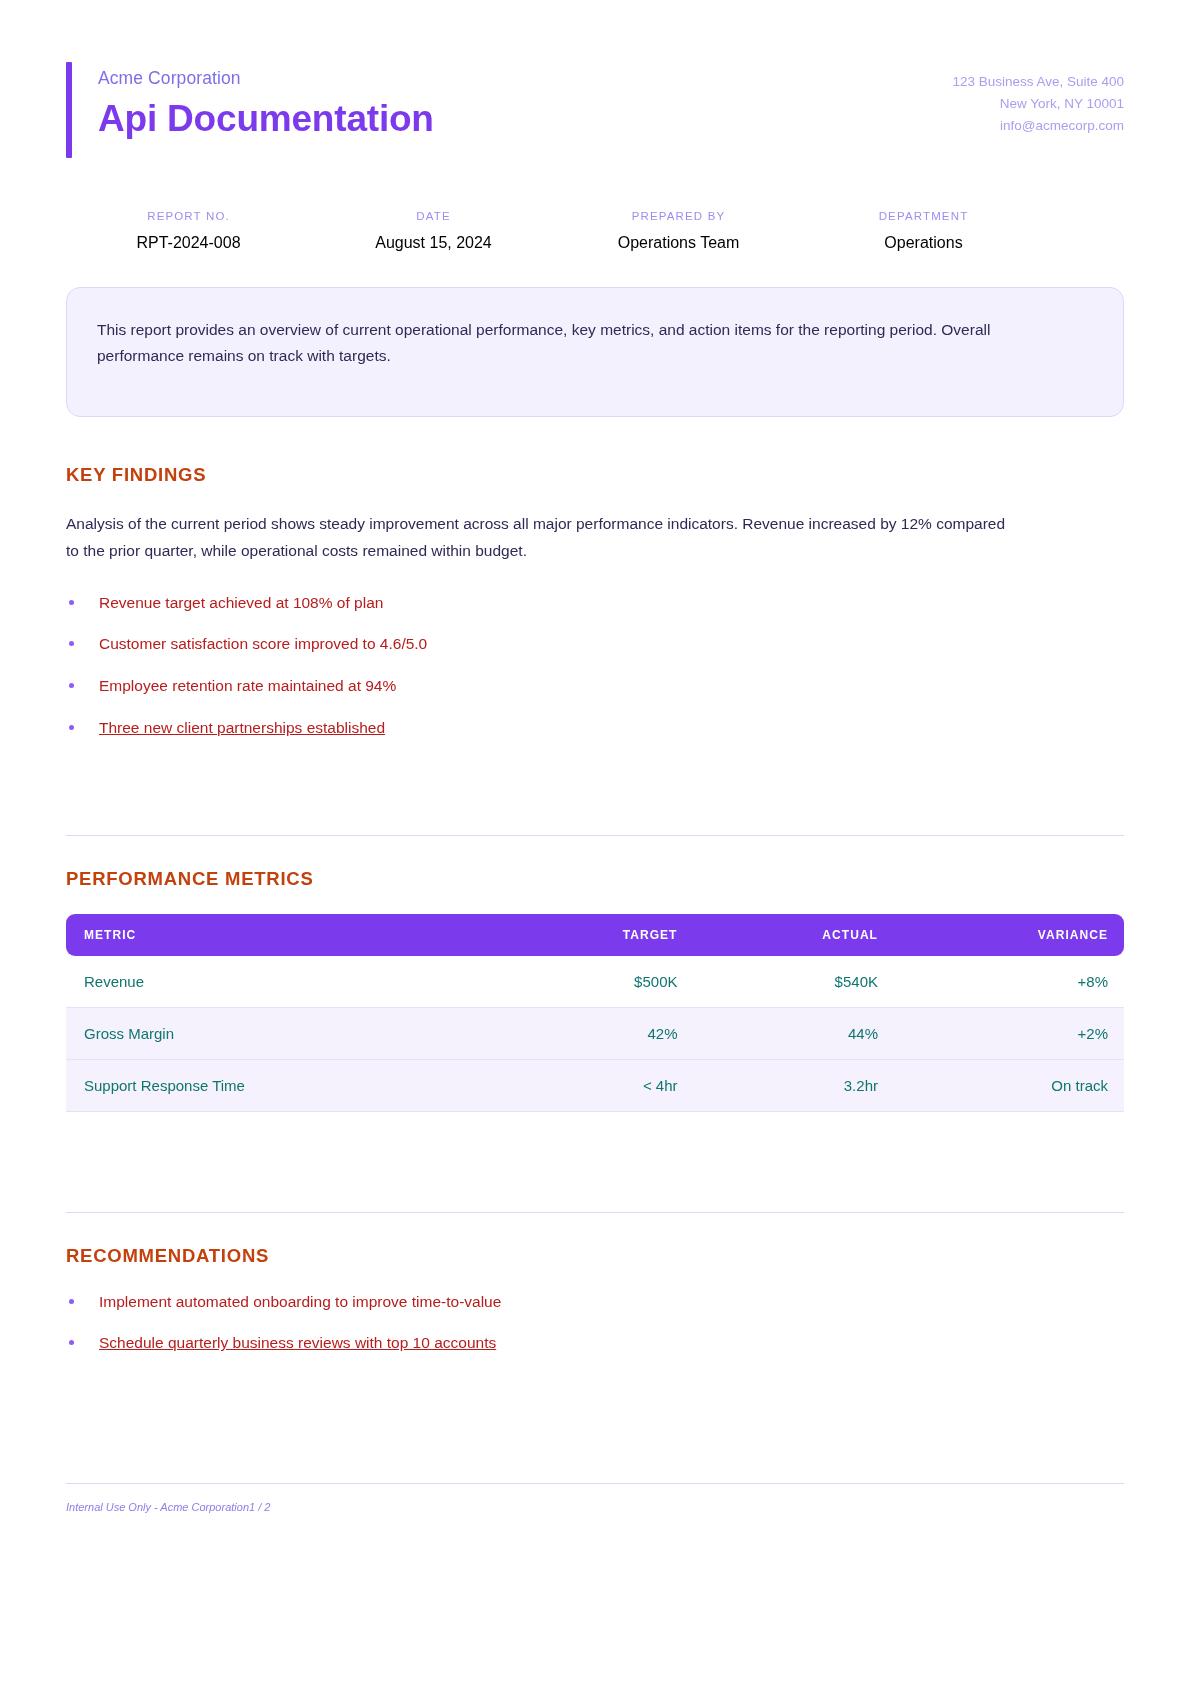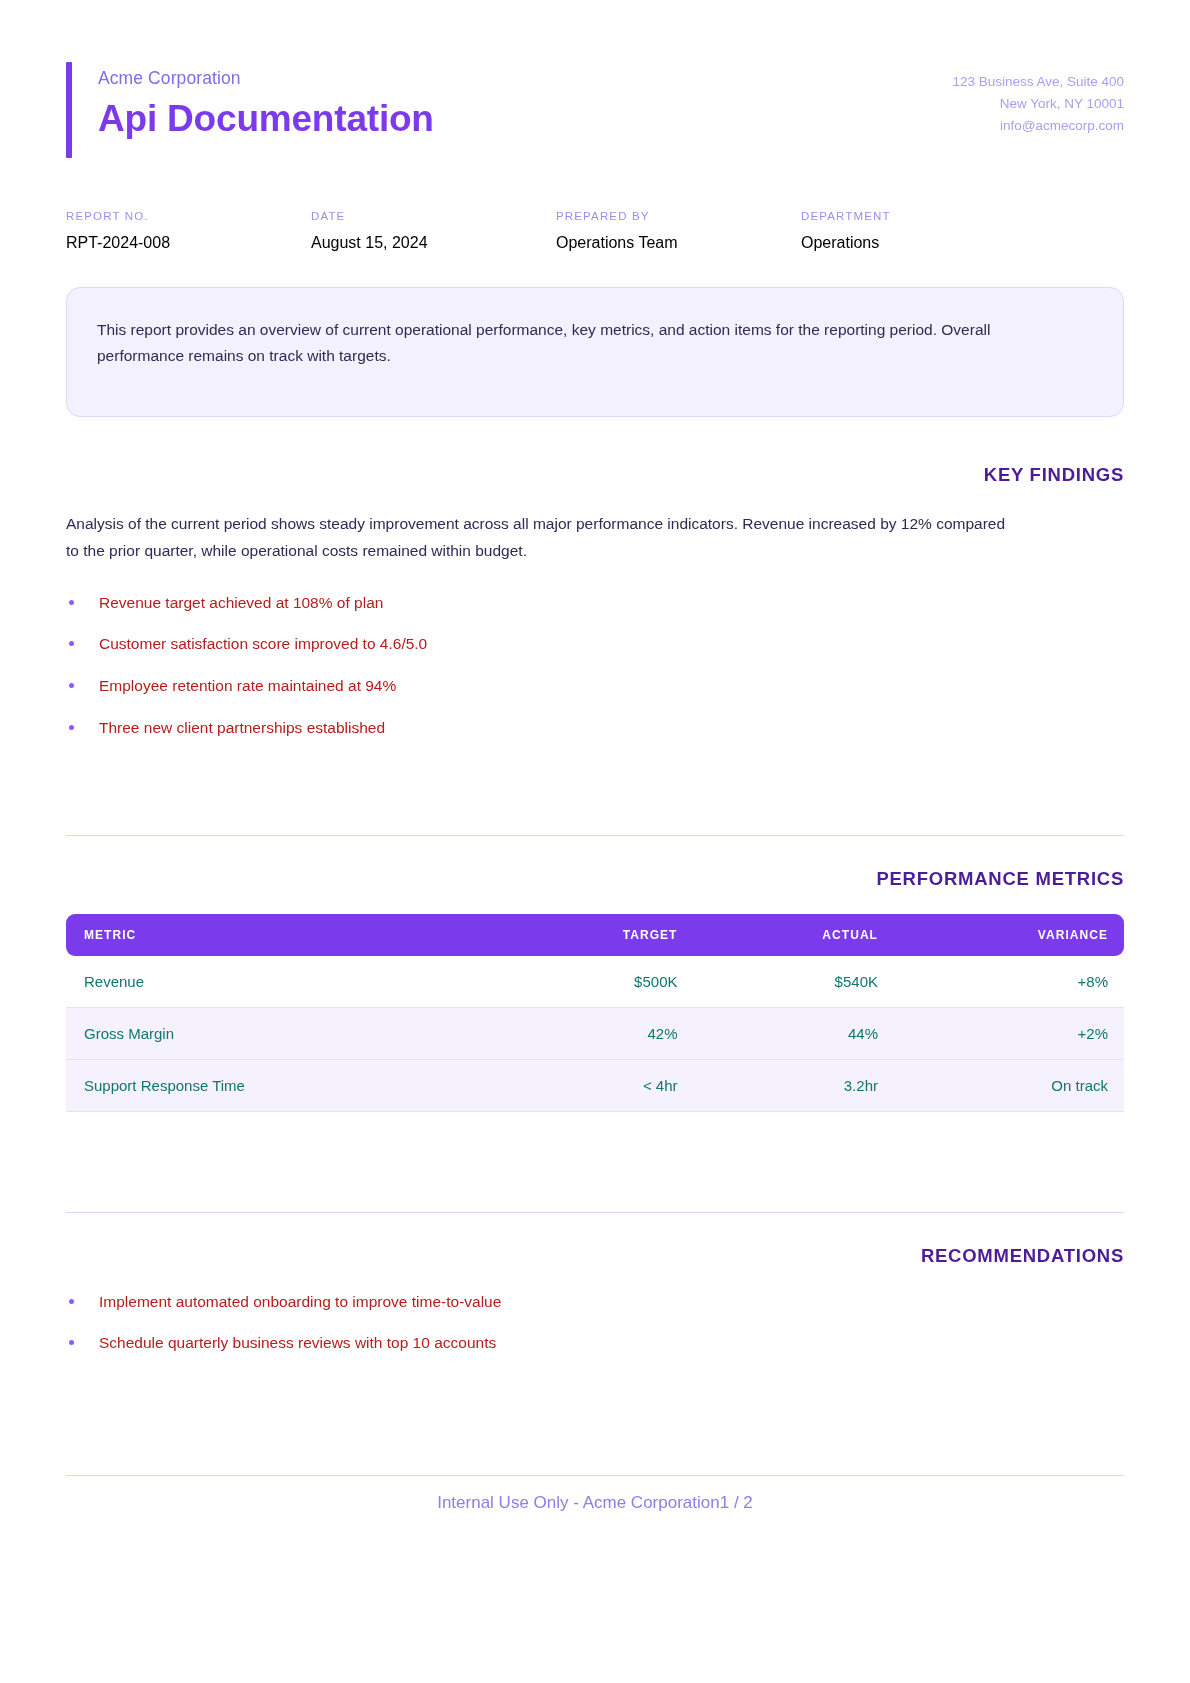--- a/index.html
+++ b/index.html
@@ -58,20 +58,21 @@
     font-size: 13.5px;
     line-height: 1.62;
     color: #a99ef0;
     padding-top: 9px;
   }
 
   
   .meta-row {
     display: flex;
     margin-top: 52px;
+    text-align: center;
   }
   .meta-cell { width: 245px; }
   .meta-label {
     font-size: 11.5px;
     letter-spacing: 1.15px;
     color: #9b8ef0;
     text-transform: uppercase;
     line-height: 1.2;
   }
   .meta-value {
@@ -101,25 +102,24 @@
   
   .section { margin-top: 47px; }
   .section.ruled {
     border-top: 1px solid #ded6fb;
     padding-top: 32px;
     margin-top: 55px;
   }
   .section-title {
     font-size: 18.5px;
     font-weight: bold;
-    color: #4c1d95;
+    color: #c2410c;
     letter-spacing: 0.75px;
     text-transform: uppercase;
     margin: 0 0 24px 0;
-    text-align: right;
   }
   .body-text {
     margin: 0;
     font-size: 15.5px;
     line-height: 1.78;
     color: #2d2b55;
     max-width: 952px;
   }
 
   .bullets {
@@ -128,21 +128,21 @@
     padding: 0;
   }
   .bullets li {
     position: relative;
     padding-left: 33px;
     font-size: 15.5px;
     line-height: 1.4;
     color: #b91c1c;
     margin-bottom: 20px;
   }
-  .bullets li:last-child { margin-bottom: 0; }
+  .bullets li:last-child { margin-bottom: 0; text-decoration: underline; }
   .bullets li .dot {
     position: absolute;
     left: 3px;
     top: 8px;
     width: 5px;
     height: 5px;
     border-radius: 50%;
     background: #8b5cf6;
   }
 
@@ -185,23 +185,24 @@
 
   
   .footer {
     position: absolute;
     left: 66px;
     right: 66px;
     bottom: 170px;
     border-top: 1px solid #ded6fb;
     padding-top: 17px;
     display: flex;
-    justify-content: center;
-    font-size: 17px;
+    justify-content: flex-start;
+    font-size: 11px;
     color: #8b7fe8;
+    font-style: italic;
   }
 </style>
 </head>
 <body>
 
 <div class="page">
 
   <div class="header">
     <div class="brand-block">
       <div class="accent-bar"></div>

